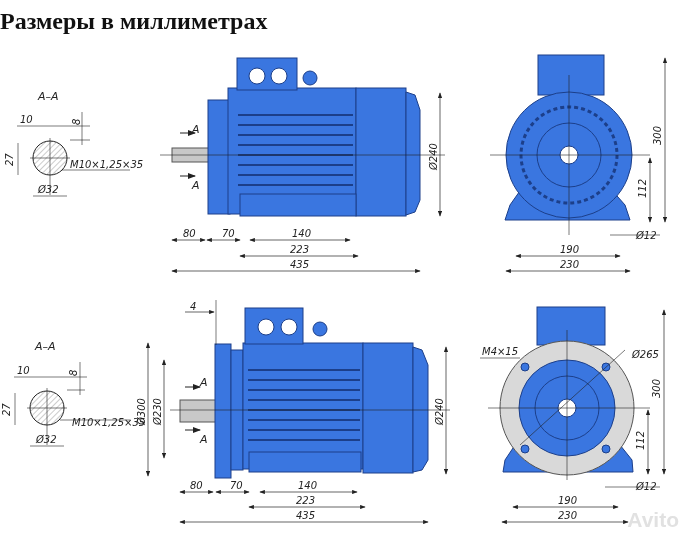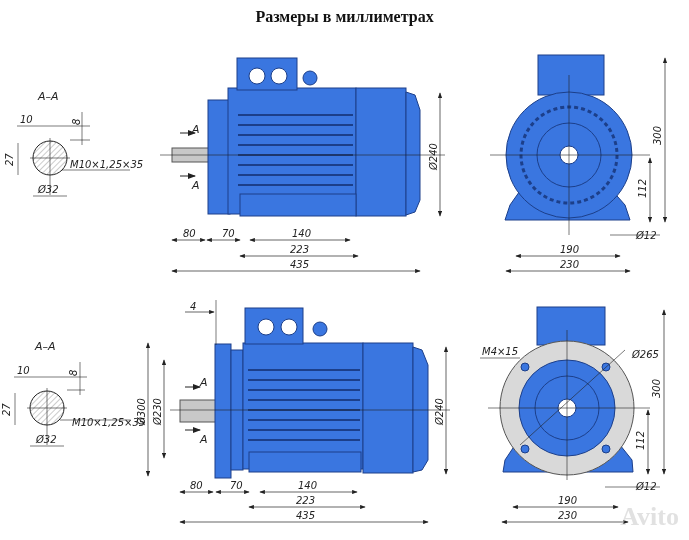--- a/index.html
+++ b/index.html
@@ -1,21 +1,21 @@
 <!DOCTYPE html>
 <html><head>
 <meta charset="utf-8">
 <style>
   html, body { margin:0; padding:0; background:#ffffff; }
   body { width:689px; height:540px; position:relative; overflow:hidden; font-family:"Liberation Sans", sans-serif; }
-  .title { position:absolute; left:0; top:8px; width:689px; text-align:center; font-family:"Liberation Serif", serif; font-weight:bold; font-size:16px; color:#111; }
+  .title { position:absolute; left:0; top:8px; width:689px; text-align:left; font-family:"Liberation Serif", serif; font-weight:bold; font-size:24px; color:#111; }
   svg { position:absolute; left:0; top:0; }
   .dim { font-family:"DejaVu Sans", sans-serif; font-style:italic; font-size:10px; fill:#222; }
   .lbl { font-family:"DejaVu Sans", sans-serif; font-style:italic; font-size:11px; fill:#222; }
-  .wm { position:absolute; right:10px; bottom:8px; font-family:Liberation Serif, serif; font-weight:bold; font-size:26px; color:rgba(200,200,200,0.55); }
+  .wm { position:absolute; right:10px; bottom:8px; font-family:Liberation Sans, sans-serif; font-weight:bold; font-size:21px; color:rgba(200,200,200,0.55); }
 </style>
 </head>
 <body>
 
 <div class="title">Размеры в миллиметрах</div>
 
 <svg width="689" height="540" viewBox="0 0 689 540">
   <defs>
     <marker id="ar" markerWidth="8" markerHeight="6" refX="7" refY="3" orient="auto">
         <path d="M0,0 L8,3 L0,6 z" fill="#222"></path>

